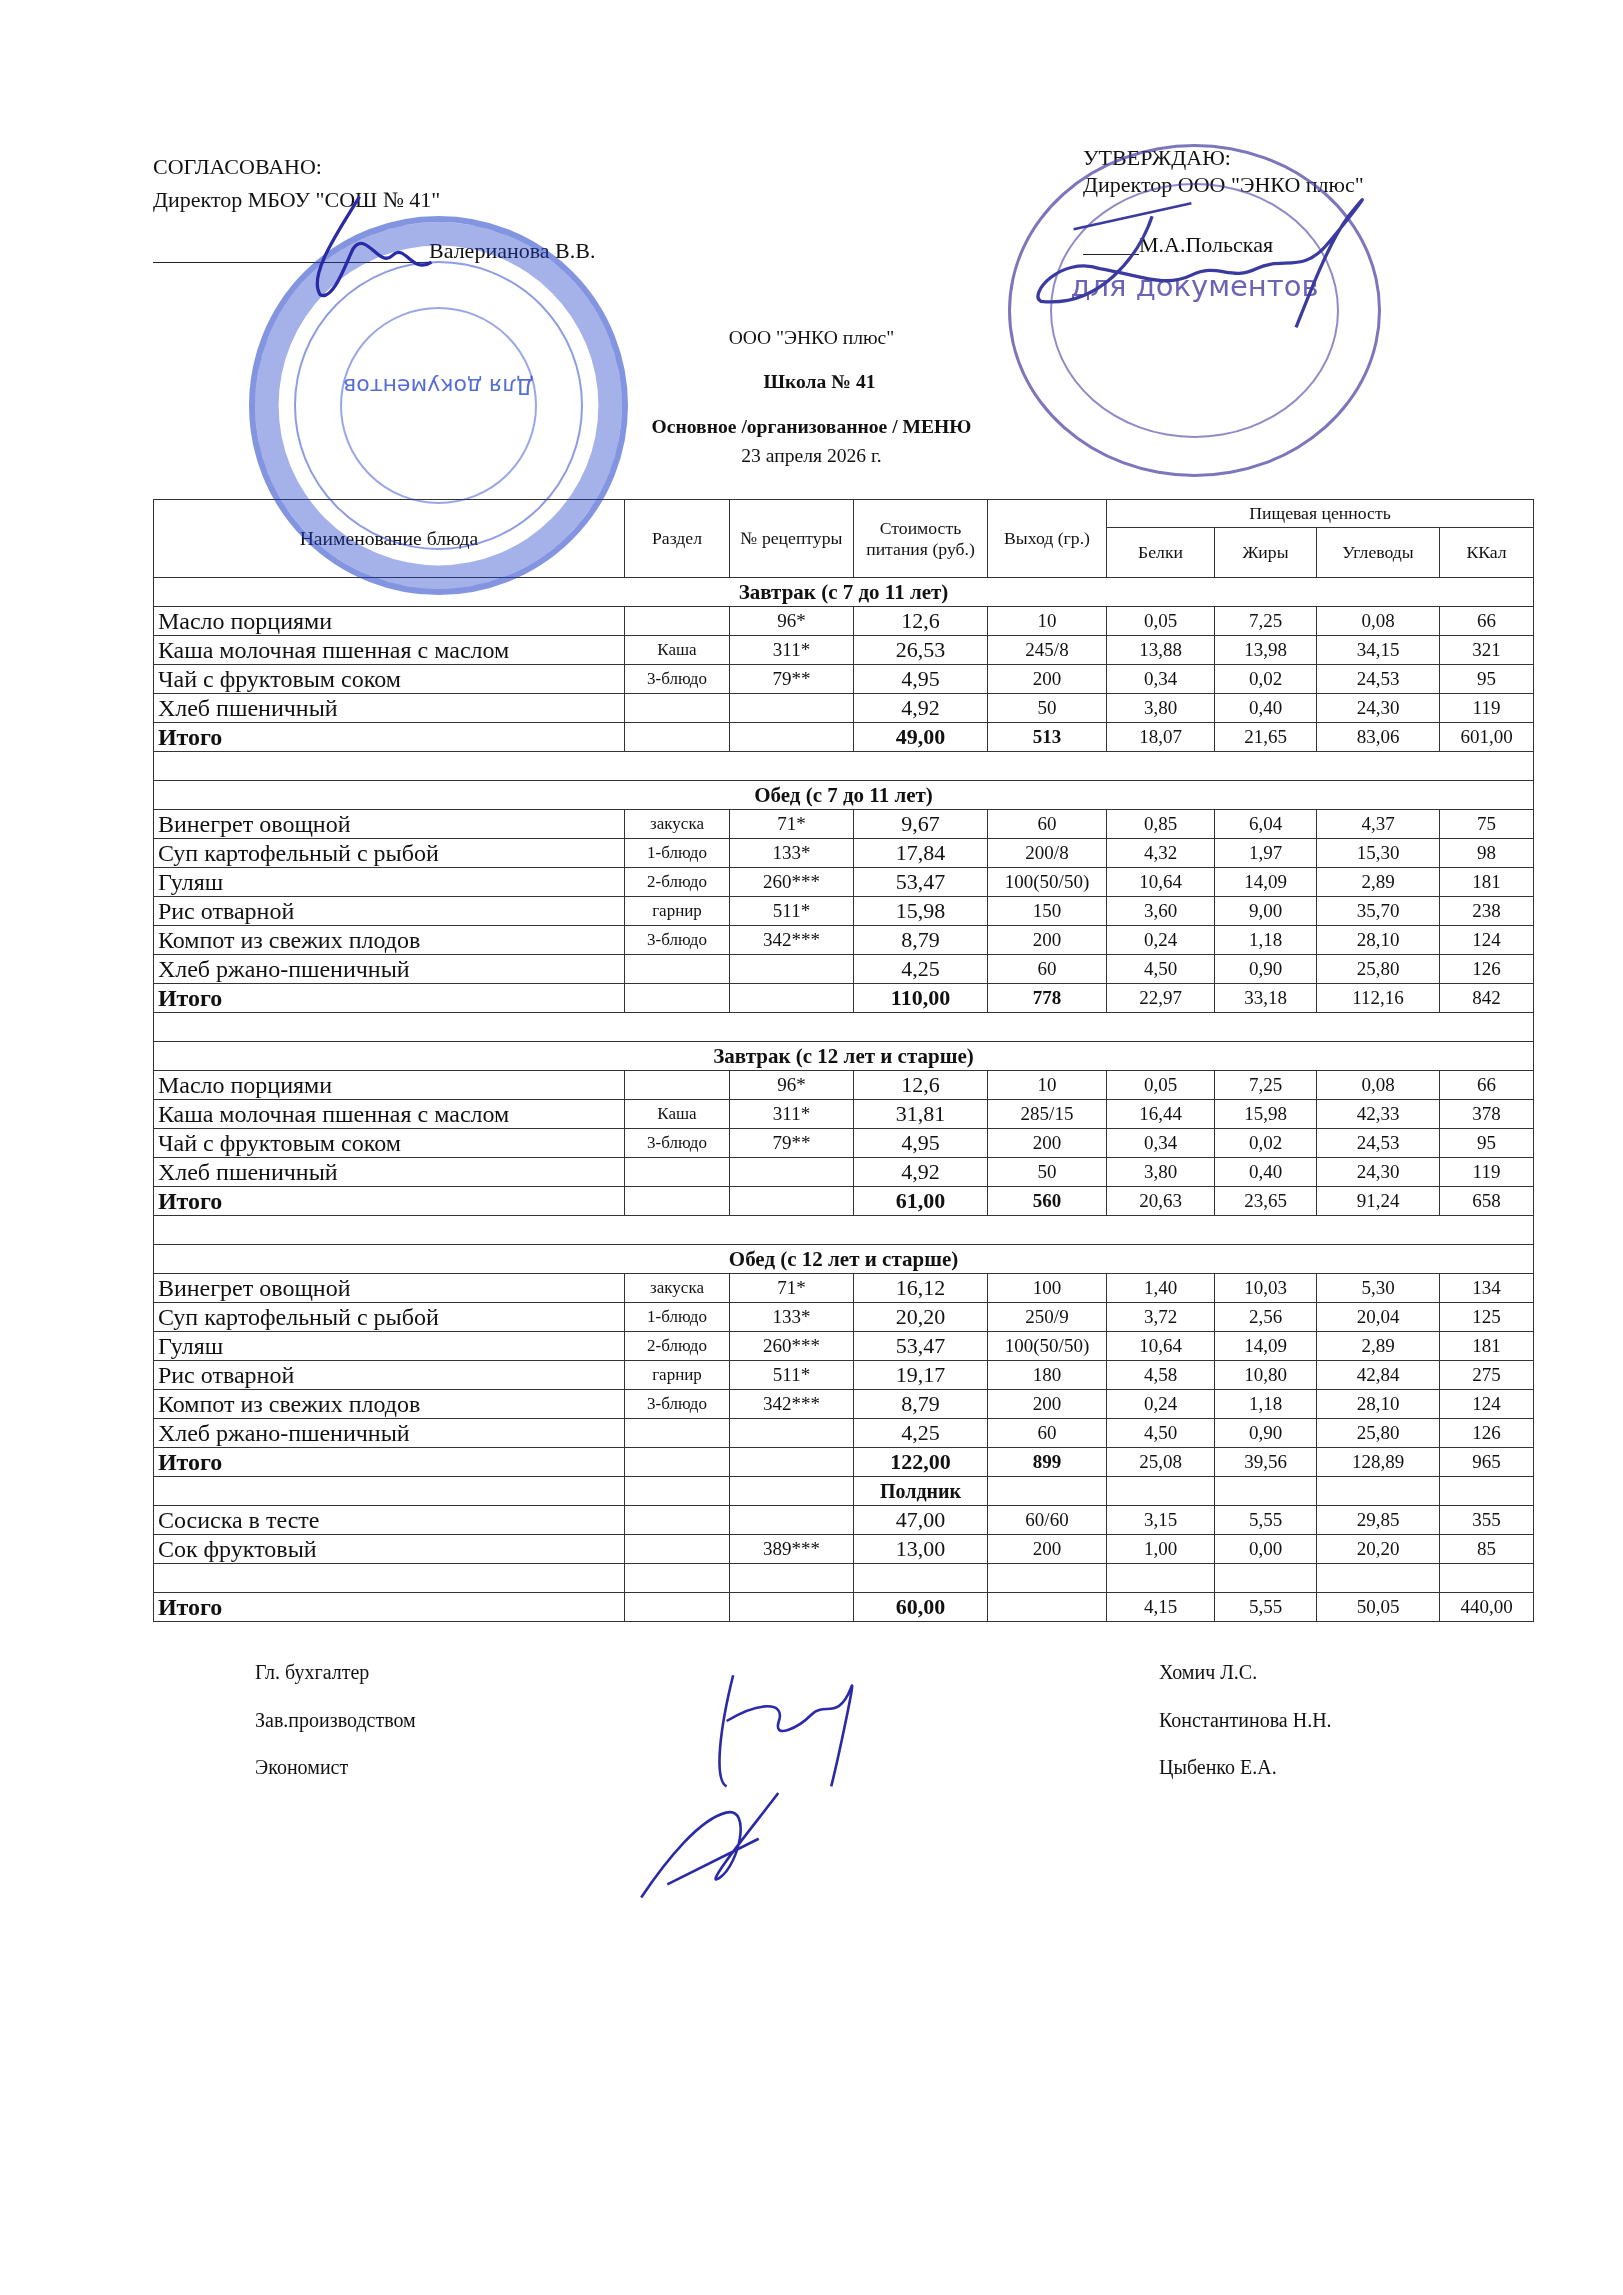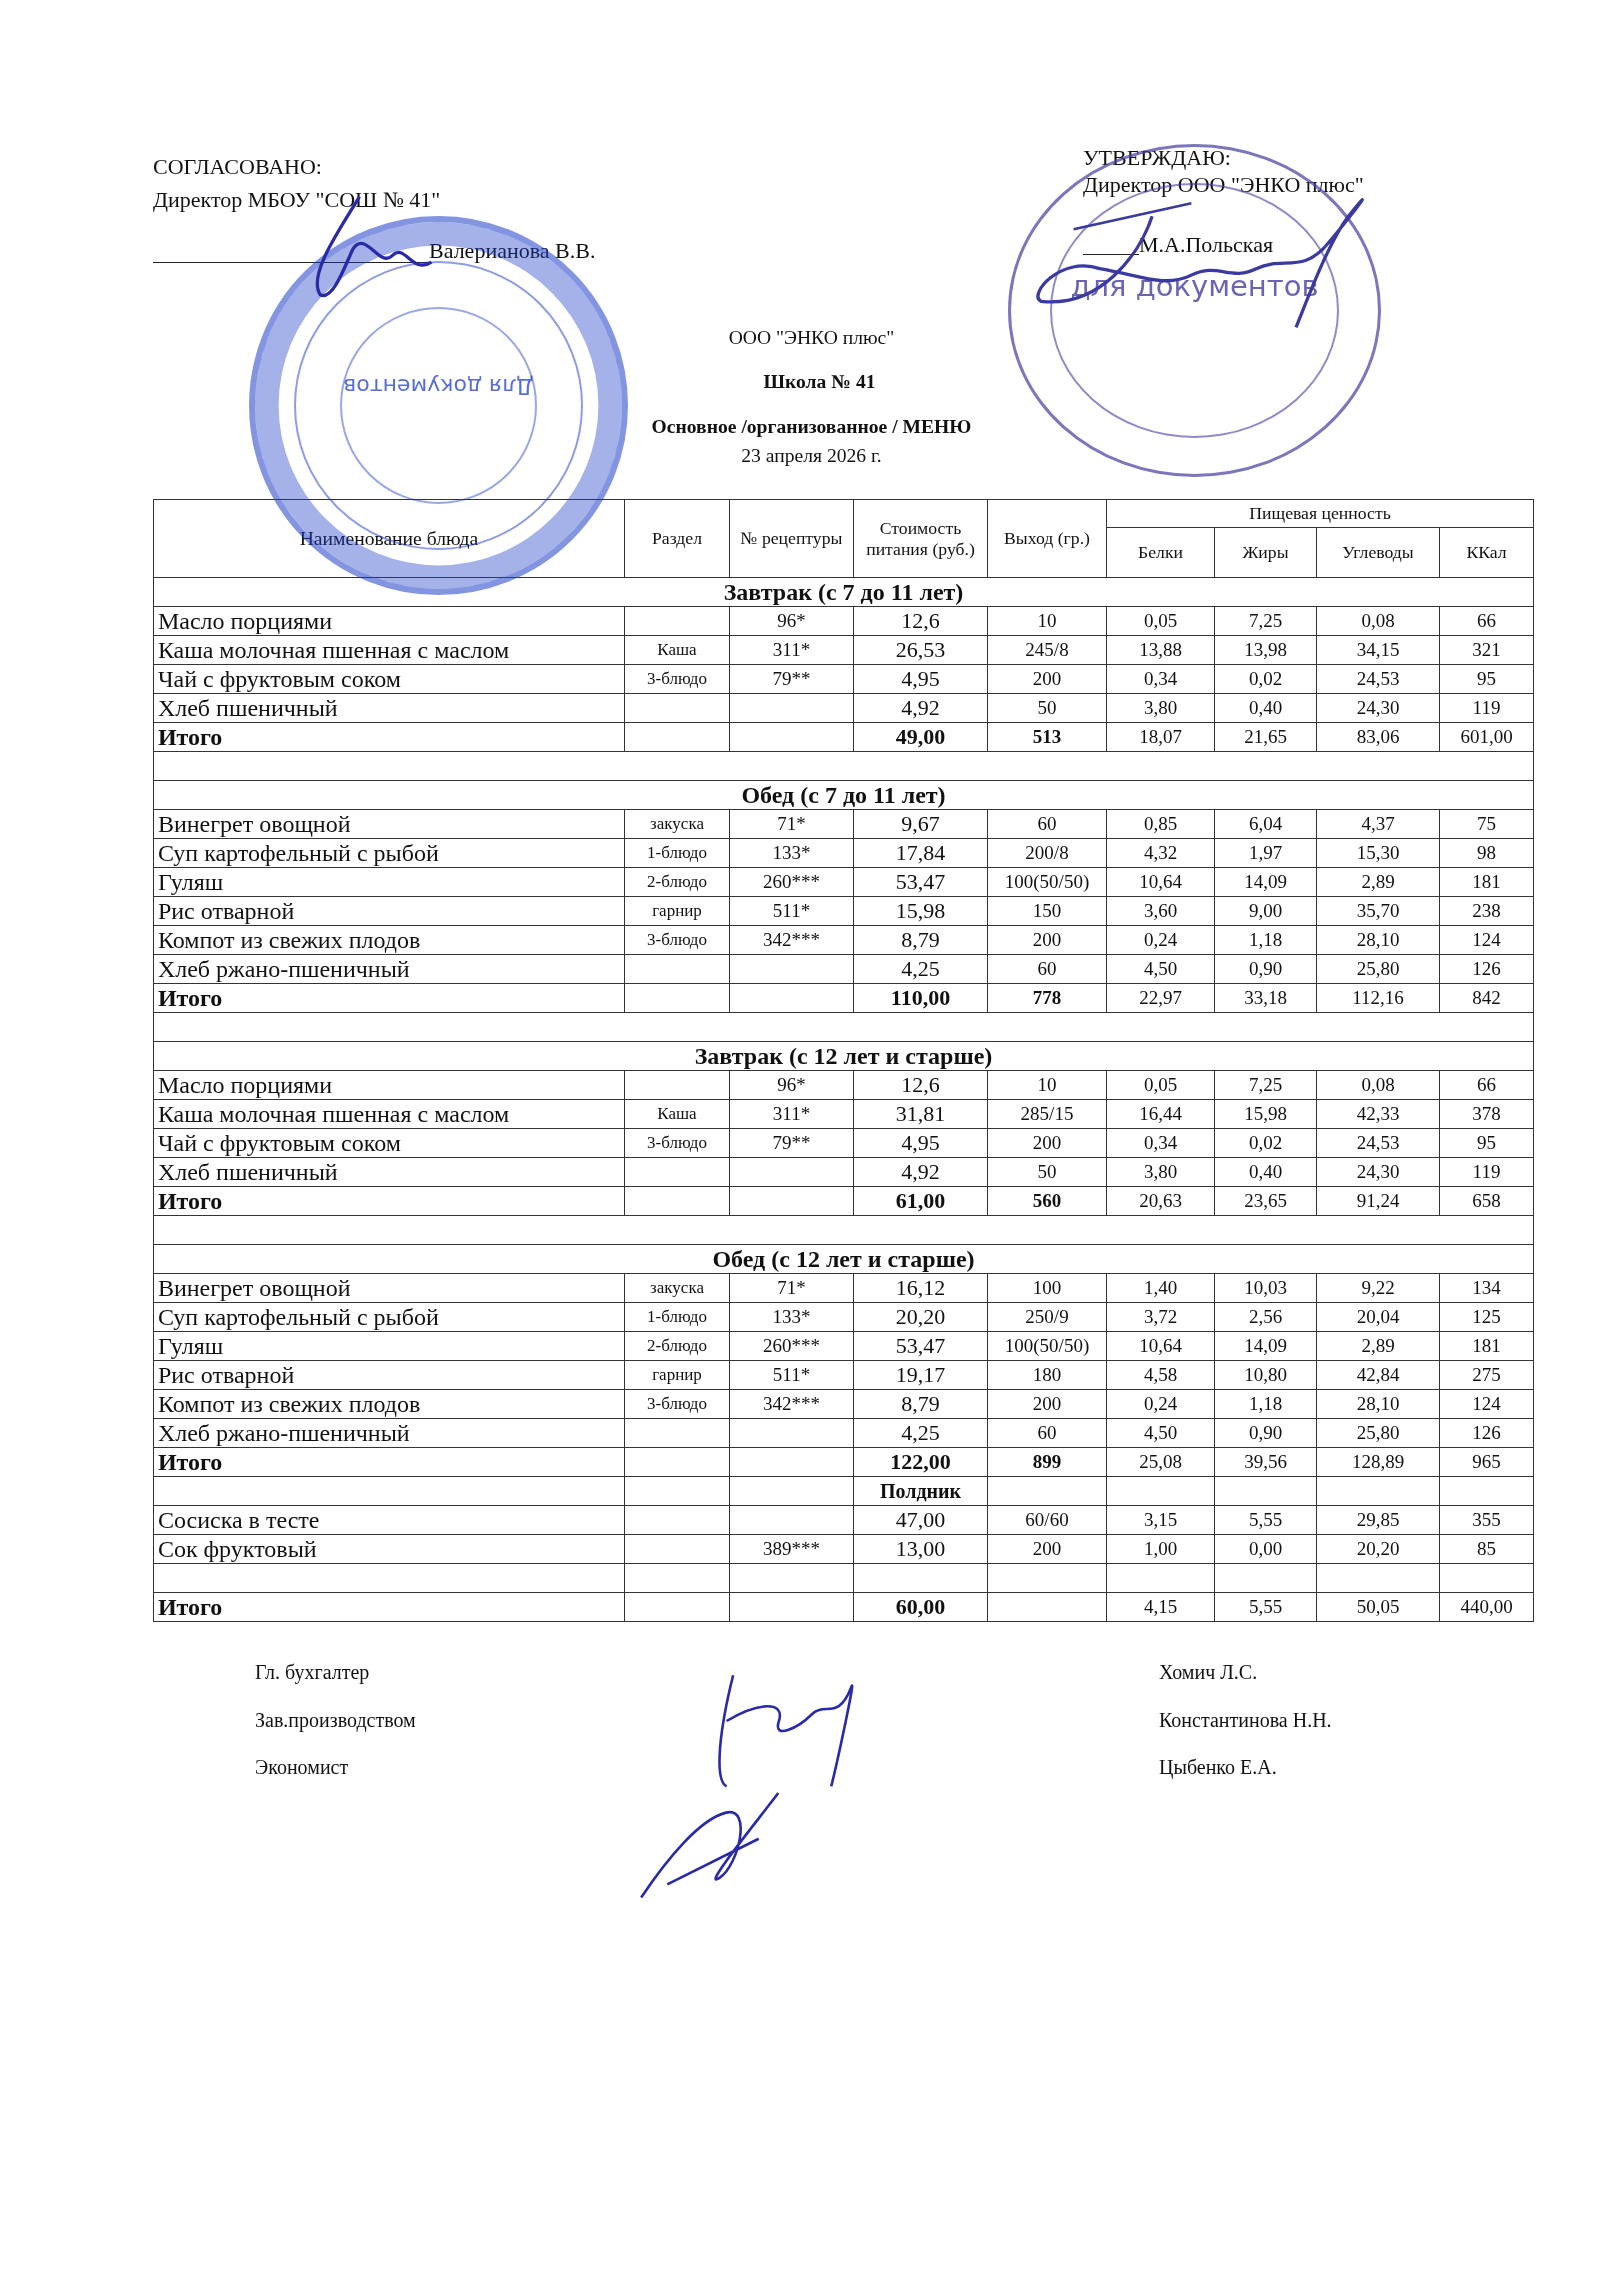--- a/index.html
+++ b/index.html
@@ -12,21 +12,21 @@
   .bold { font-weight: bold; }
 
   table.menu { position: absolute; left: 153px; top: 499px; width: 1316px;
                border-collapse: collapse; table-layout: fixed; font-size: 19.6px; }
   table.menu td, table.menu th { border: 1.3px solid #333; padding: 0 3.9px; height: 28px;
                text-align: center; vertical-align: middle; font-weight: normal; white-space: nowrap; }
   table.menu th { font-size: 17.7px; line-height: 21px; }
   table.menu td.name { text-align: left; font-size: 24px; }
   table.menu td.small { font-size: 17px; }
   table.menu td.cost { font-size: 22px; }
-  table.menu td.section { font-weight: bold; font-size: 24px; text-align: center; }
+  table.menu td.section { font-weight: bold; font-size: 21px; text-align: center; }
   table.menu tr.total td { font-weight: normal; }
   table.menu tr.total td.name, table.menu tr.total td.cost, table.menu tr.total td.yield { font-weight: bold; }
   table.menu tr.spacer td { height: 28px; border-left: 1.3px solid #333; border-right: 1.3px solid #333; }
   table.menu td.nv { font-size: 19px; }
 
   .stamp { position: absolute; border-radius: 50%; pointer-events: none; }
   .stamp-left { left: 249px; top: 216px; width: 367px; height: 367px;
                 border: 6.5px solid rgba(30,60,200,0.55);
                 box-shadow: inset 0 0 0 19.6px rgba(255,255,255,0), inset 0 0 0 23.6px rgba(30,60,200,0.4); }
   .stamp-left .ring2 { position: absolute; left: 39px; top: 39px; right: 39px; bottom: 39px; border-radius: 50%;
@@ -300,21 +300,21 @@
         <td class="section" colspan="9">Обед (с 12 лет и старше)</td>
       </tr>
       <tr>
         <td class="name">Винегрет овощной</td>
         <td class="small">закуска</td>
         <td class="nv">71*</td>
         <td class="cost">16,12</td>
         <td class="yield nv">100</td>
         <td class="nv">1,40</td>
         <td class="nv">10,03</td>
-        <td class="nv">9,22</td>
+        <td class="nv">5,30</td>
         <td class="nv">134</td>
       </tr>
       <tr>
         <td class="name">Суп картофельный с рыбой</td>
         <td class="small">1-блюдо</td>
         <td class="nv">133*</td>
         <td class="cost">20,20</td>
         <td class="yield nv">250/9</td>
         <td class="nv">3,72</td>
         <td class="nv">2,56</td>

